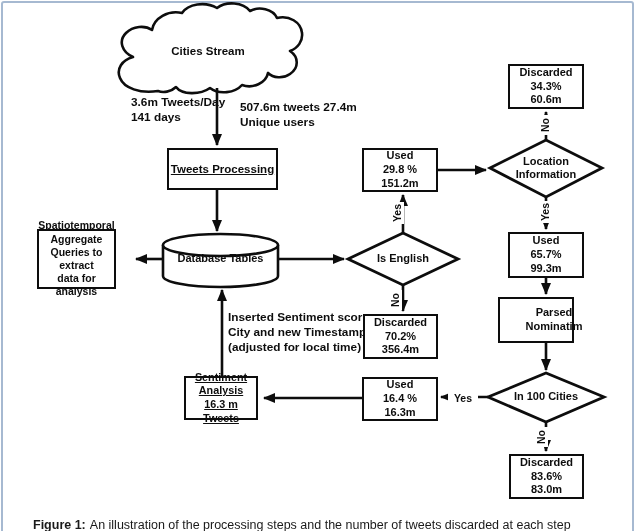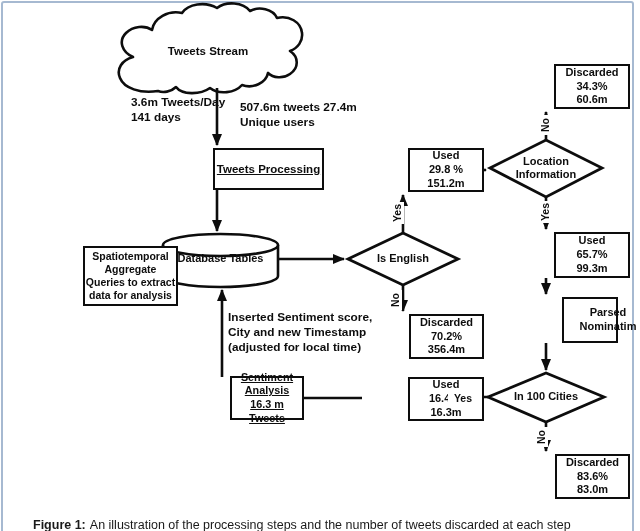--- a/index.html
+++ b/index.html
@@ -9,21 +9,21 @@
   }
   .stage{position:absolute;left:0;top:0;width:640px;height:531px;}
   .frame{
     position:absolute;left:1px;top:1px;width:629px;height:560px;
     border:2px solid #a6b9d1;border-radius:3px;pointer-events:none;
   }
   svg.layer{position:absolute;left:0;top:0;}
   .box{
     position:absolute;border:2.6px solid #0d0d0d;background:#fff;
     display:flex;align-items:center;justify-content:center;text-align:center;
-    font-weight:bold;font-size:11px;line-height:1.26;white-space:pre-line;box-sizing:border-box;margin-left:46px;
+    font-weight:bold;font-size:11px;line-height:1.26;white-space:pre-line;box-sizing:border-box;
   }
   .dtext{
     position:absolute;display:flex;align-items:center;justify-content:center;text-align:center;
     font-weight:bold;font-size:11px;line-height:1.2;white-space:pre-line;
   }
   .note{
     position:absolute;font-weight:bold;font-size:11.8px;line-height:1.28;white-space:pre-line;text-align:left;
   }
   .elabel{
     position:absolute;font-weight:bold;font-size:10.5px;background:#fff;
@@ -76,48 +76,48 @@
       <line x1="546" y1="278" x2="546" y2="294" marker-end="url(#arw)"></line>
       <line x1="546" y1="343" x2="546" y2="370" marker-end="url(#arw)"></line>
       <line x1="546" y1="422" x2="546" y2="451" marker-end="url(#arw)"></line>
       <line x1="488" y1="397" x2="441" y2="397" marker-end="url(#arw)"></line>
       <line x1="362" y1="398" x2="264" y2="398" marker-end="url(#arw)"></line>
       <line x1="222" y1="377" x2="222" y2="290" marker-end="url(#arw)"></line>
       <line x1="403" y1="285" x2="403" y2="311" marker-end="url(#arw)"></line>
     </g>
   </svg>
 
-  <div class="dtext" style="left:148px;top:44px;width:120px;height:16px;font-size:11.5px;">Tweets Stream</div>
+  <div class="dtext" style="left:148px;top:44px;width:120px;height:16px;font-size:11.5px;">Cities Stream</div>
 
   <div class="note" style="left:131px;top:95px;">3.6m Tweets/Day
 141 days</div>
   <div class="note" style="left:240px;top:100px;">507.6m tweets 27.4m
 Unique users</div>
   <div class="note" style="left:228px;top:310px;">Inserted Sentiment score,
 City and new Timestamp
 (adjusted for local time)</div>
 
   <div class="box" style="left:167px;top:148px;width:111px;height:42px;font-size:11.5px;text-decoration:underline;">Tweets Processing</div>
-  <div class="box" style="left:37px;top:246px;width:95px;height:60px;font-size:10.5px;">Spatiotemporal
+  <div class="box" style="left:37px;top:229px;width:79px;height:60px;font-size:10.5px;">Spatiotemporal
 Aggregate
 Queries to extract
 data for analysis</div>
   <div class="box" style="left:362px;top:148px;width:76px;height:44px;">Used
 29.8 %
 151.2m</div>
   <div class="box" style="left:363px;top:314px;width:75px;height:45px;">Discarded
 70.2%
 356.4m</div>
   <div class="box" style="left:508px;top:64px;width:76px;height:45px;">Discarded
 34.3%
 60.6m</div>
   <div class="box" style="left:508px;top:232px;width:76px;height:46px;">Used
 65.7%
 99.3m</div>
-  <div class="box" style="left:516px;top:297px;width:56px;height:46px;padding-left:36px;">Parsed
+  <div class="box" style="left:498px;top:297px;width:76px;height:46px;padding-left:36px;">Parsed
 Nominatim</div>
   <div class="box" style="left:509px;top:454px;width:75px;height:45px;">Discarded
 83.6%
 83.0m</div>
   <div class="box" style="left:362px;top:377px;width:76px;height:44px;">Used
 16.4 %
 16.3m</div>
   <div class="box" style="left:184px;top:376px;width:74px;height:44px;font-size:10.8px;text-decoration:underline;">Sentiment
 Analysis
 16.3 m Tweets</div>

